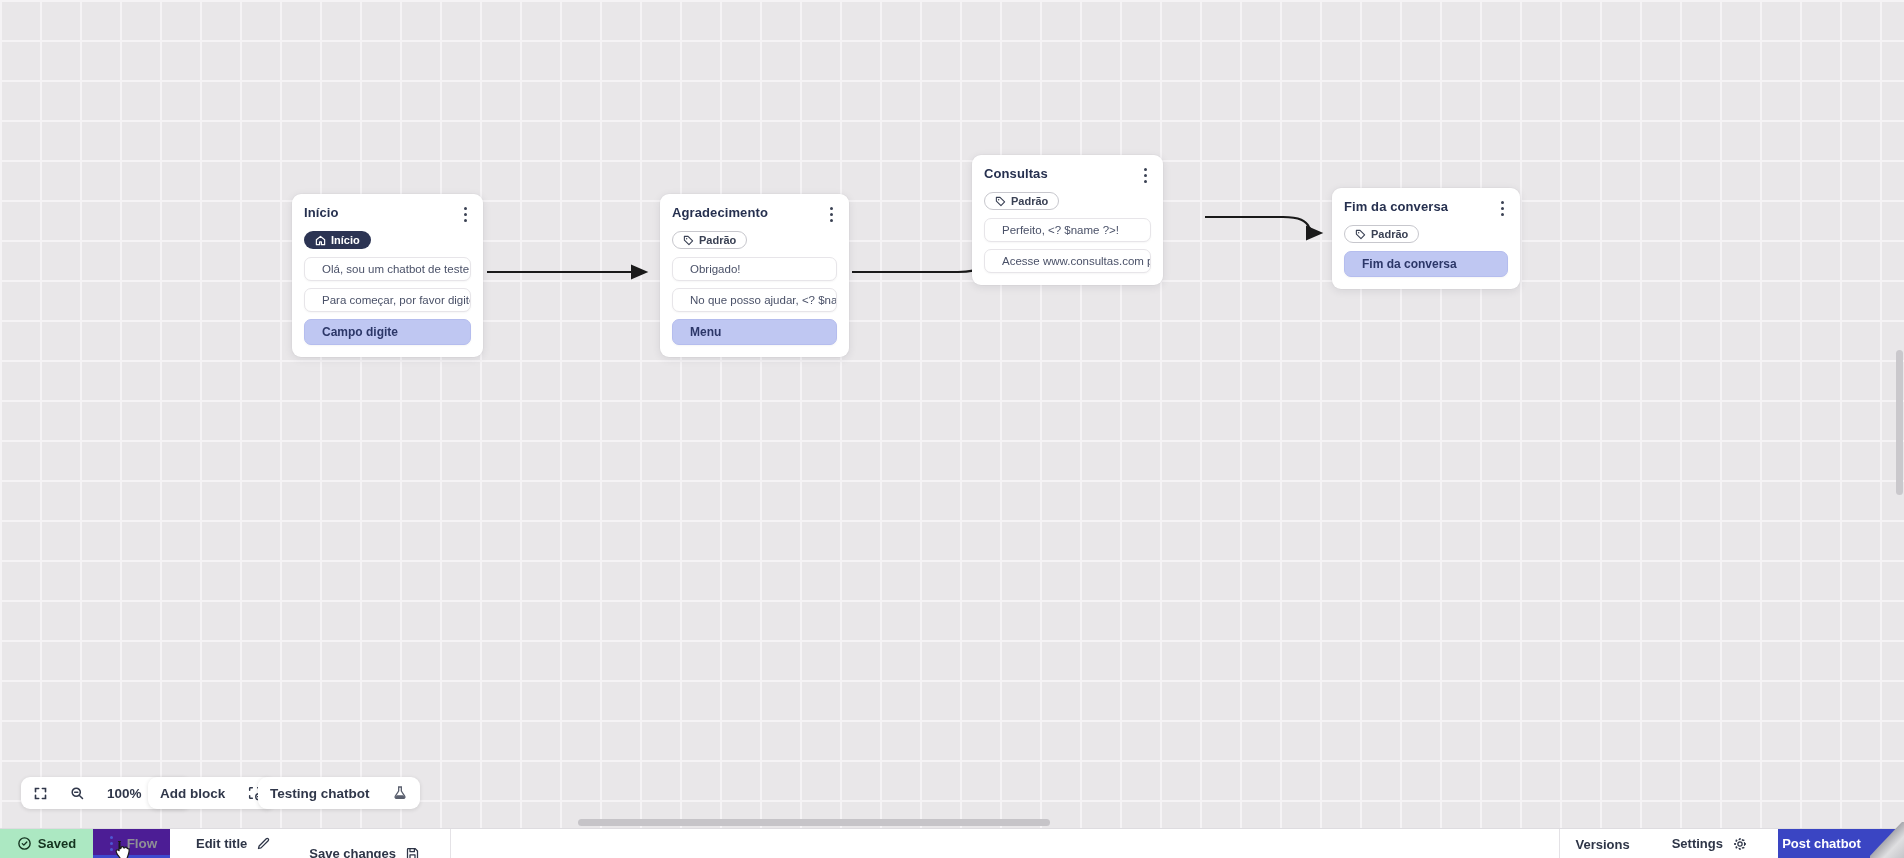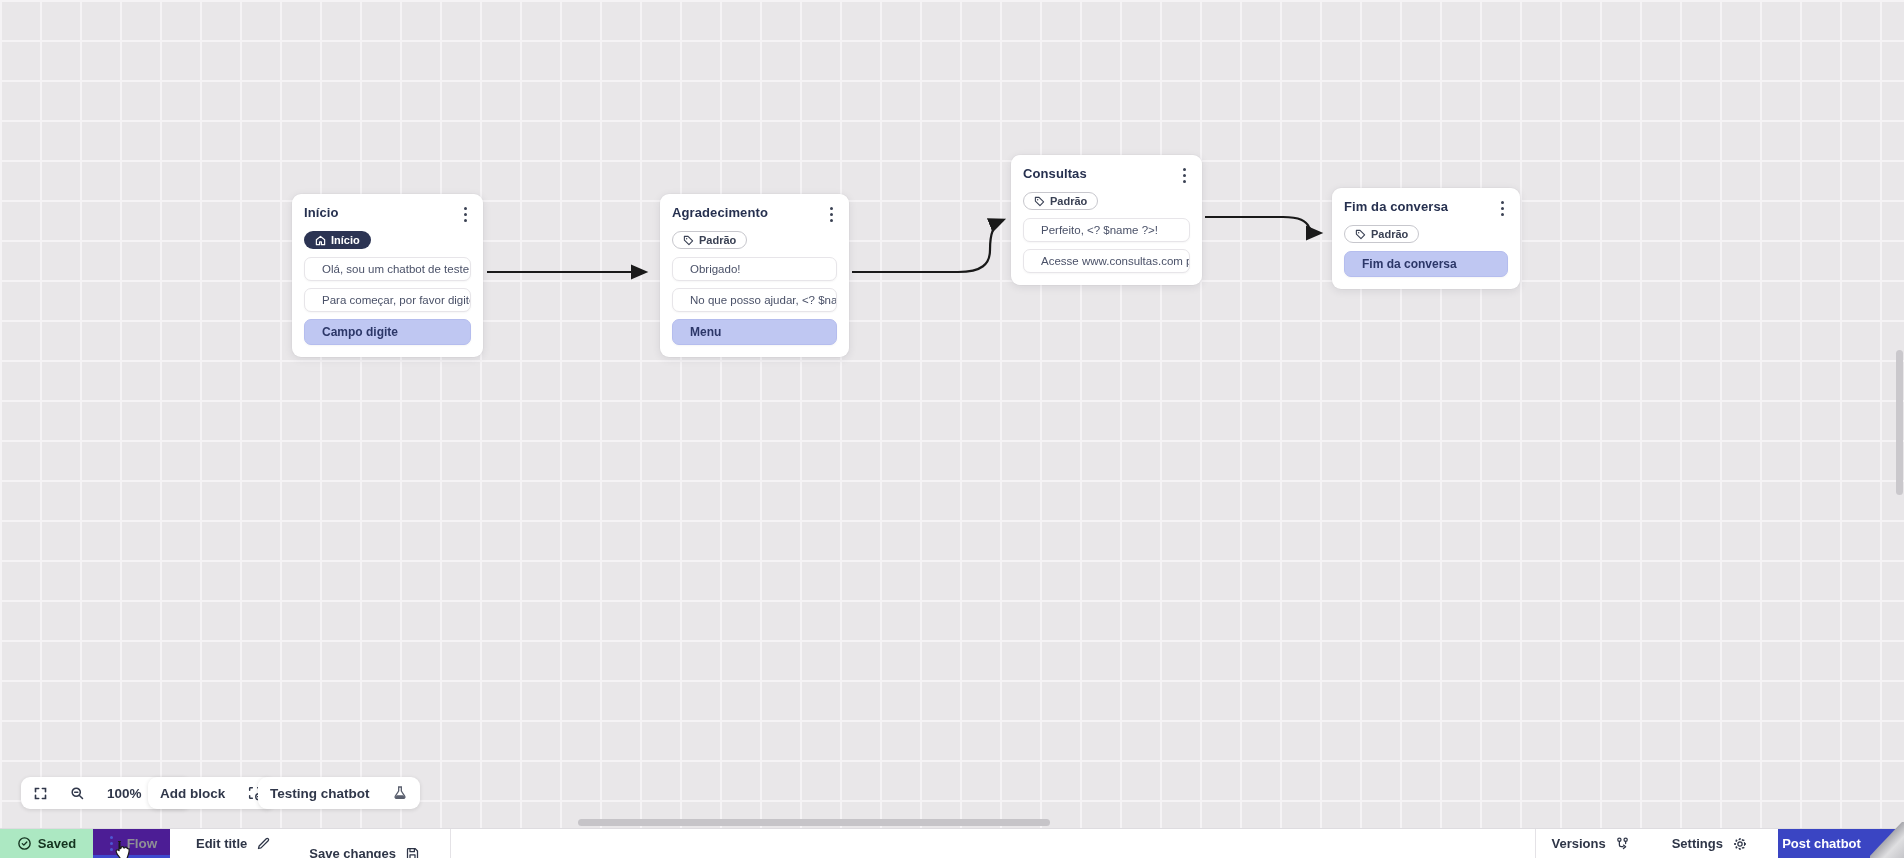--- a/index.html
+++ b/index.html
@@ -134,21 +134,21 @@
           <path d="M3 3h8l10 10-8 8L3 11z"></path>
           <circle cx="8" cy="8" r="1.6" fill="#3a4154" stroke="none"></circle>
         </svg>
       <span>Padrão</span>
     </span>
     <div class="card">Obrigado!</div>
     <div class="card">No que posso ajudar, &lt;? $name ...</div>
     <div class="card input">Menu</div>
   </div>
 
-  <div class="node" style="left:1011px; top:155px; width:191px;">
+  <div class="node" style="left:972px; top:155px; width:191px;">
     <div class="node-header">
       <span class="node-title">Consultas</span>
       <span class="kebab">
           <i></i>
           <i></i>
           <i></i>
         </span>
     </div>
     <span class="badge outline">
       <svg width="11" height="11" viewBox="0 0 24 24" fill="none" stroke="#3a4154" stroke-width="2.4" stroke-linejoin="round">
@@ -256,21 +256,21 @@
     <svg width="15" height="15" viewBox="0 0 24 24" fill="none" stroke="#2e3547" stroke-width="2" stroke-linejoin="round">
         <path d="M4 5a1 1 0 0 1 1-1h11l4 4v11a1 1 0 0 1-1 1H5a1 1 0 0 1-1-1z"></path>
         <path d="M8 4v5h7V4M8 14h8v6H8z"></path>
       </svg>
   </div>
 
   <div class="sb-div" style="margin-left:22px;"></div>
   <div class="sb-spacer"></div>
   <div class="sb-div"></div>
 
-  <div class="sb-btn" style="margin-left:8px;">
+  <div class="sb-btn" style="margin-left:8px;flex-direction:column;">
     <span>Versions</span>
     <svg width="15" height="15" viewBox="0 0 24 24" fill="none" stroke="#2e3547" stroke-width="2" stroke-linecap="round" stroke-linejoin="round">
         <circle cx="7" cy="6" r="2.6"></circle>
         <circle cx="17" cy="6" r="2.6"></circle>
         <path d="M7 8.6V14a3 3 0 0 0 3 3h3M17 8.6V12"></path>
         <path d="m13.5 14.5 3.5 2.8-3.5 2.8" fill="none"></path>
       </svg>
   </div>
 
   <div class="sb-btn" style="margin-left:26px; margin-right:22px;">

